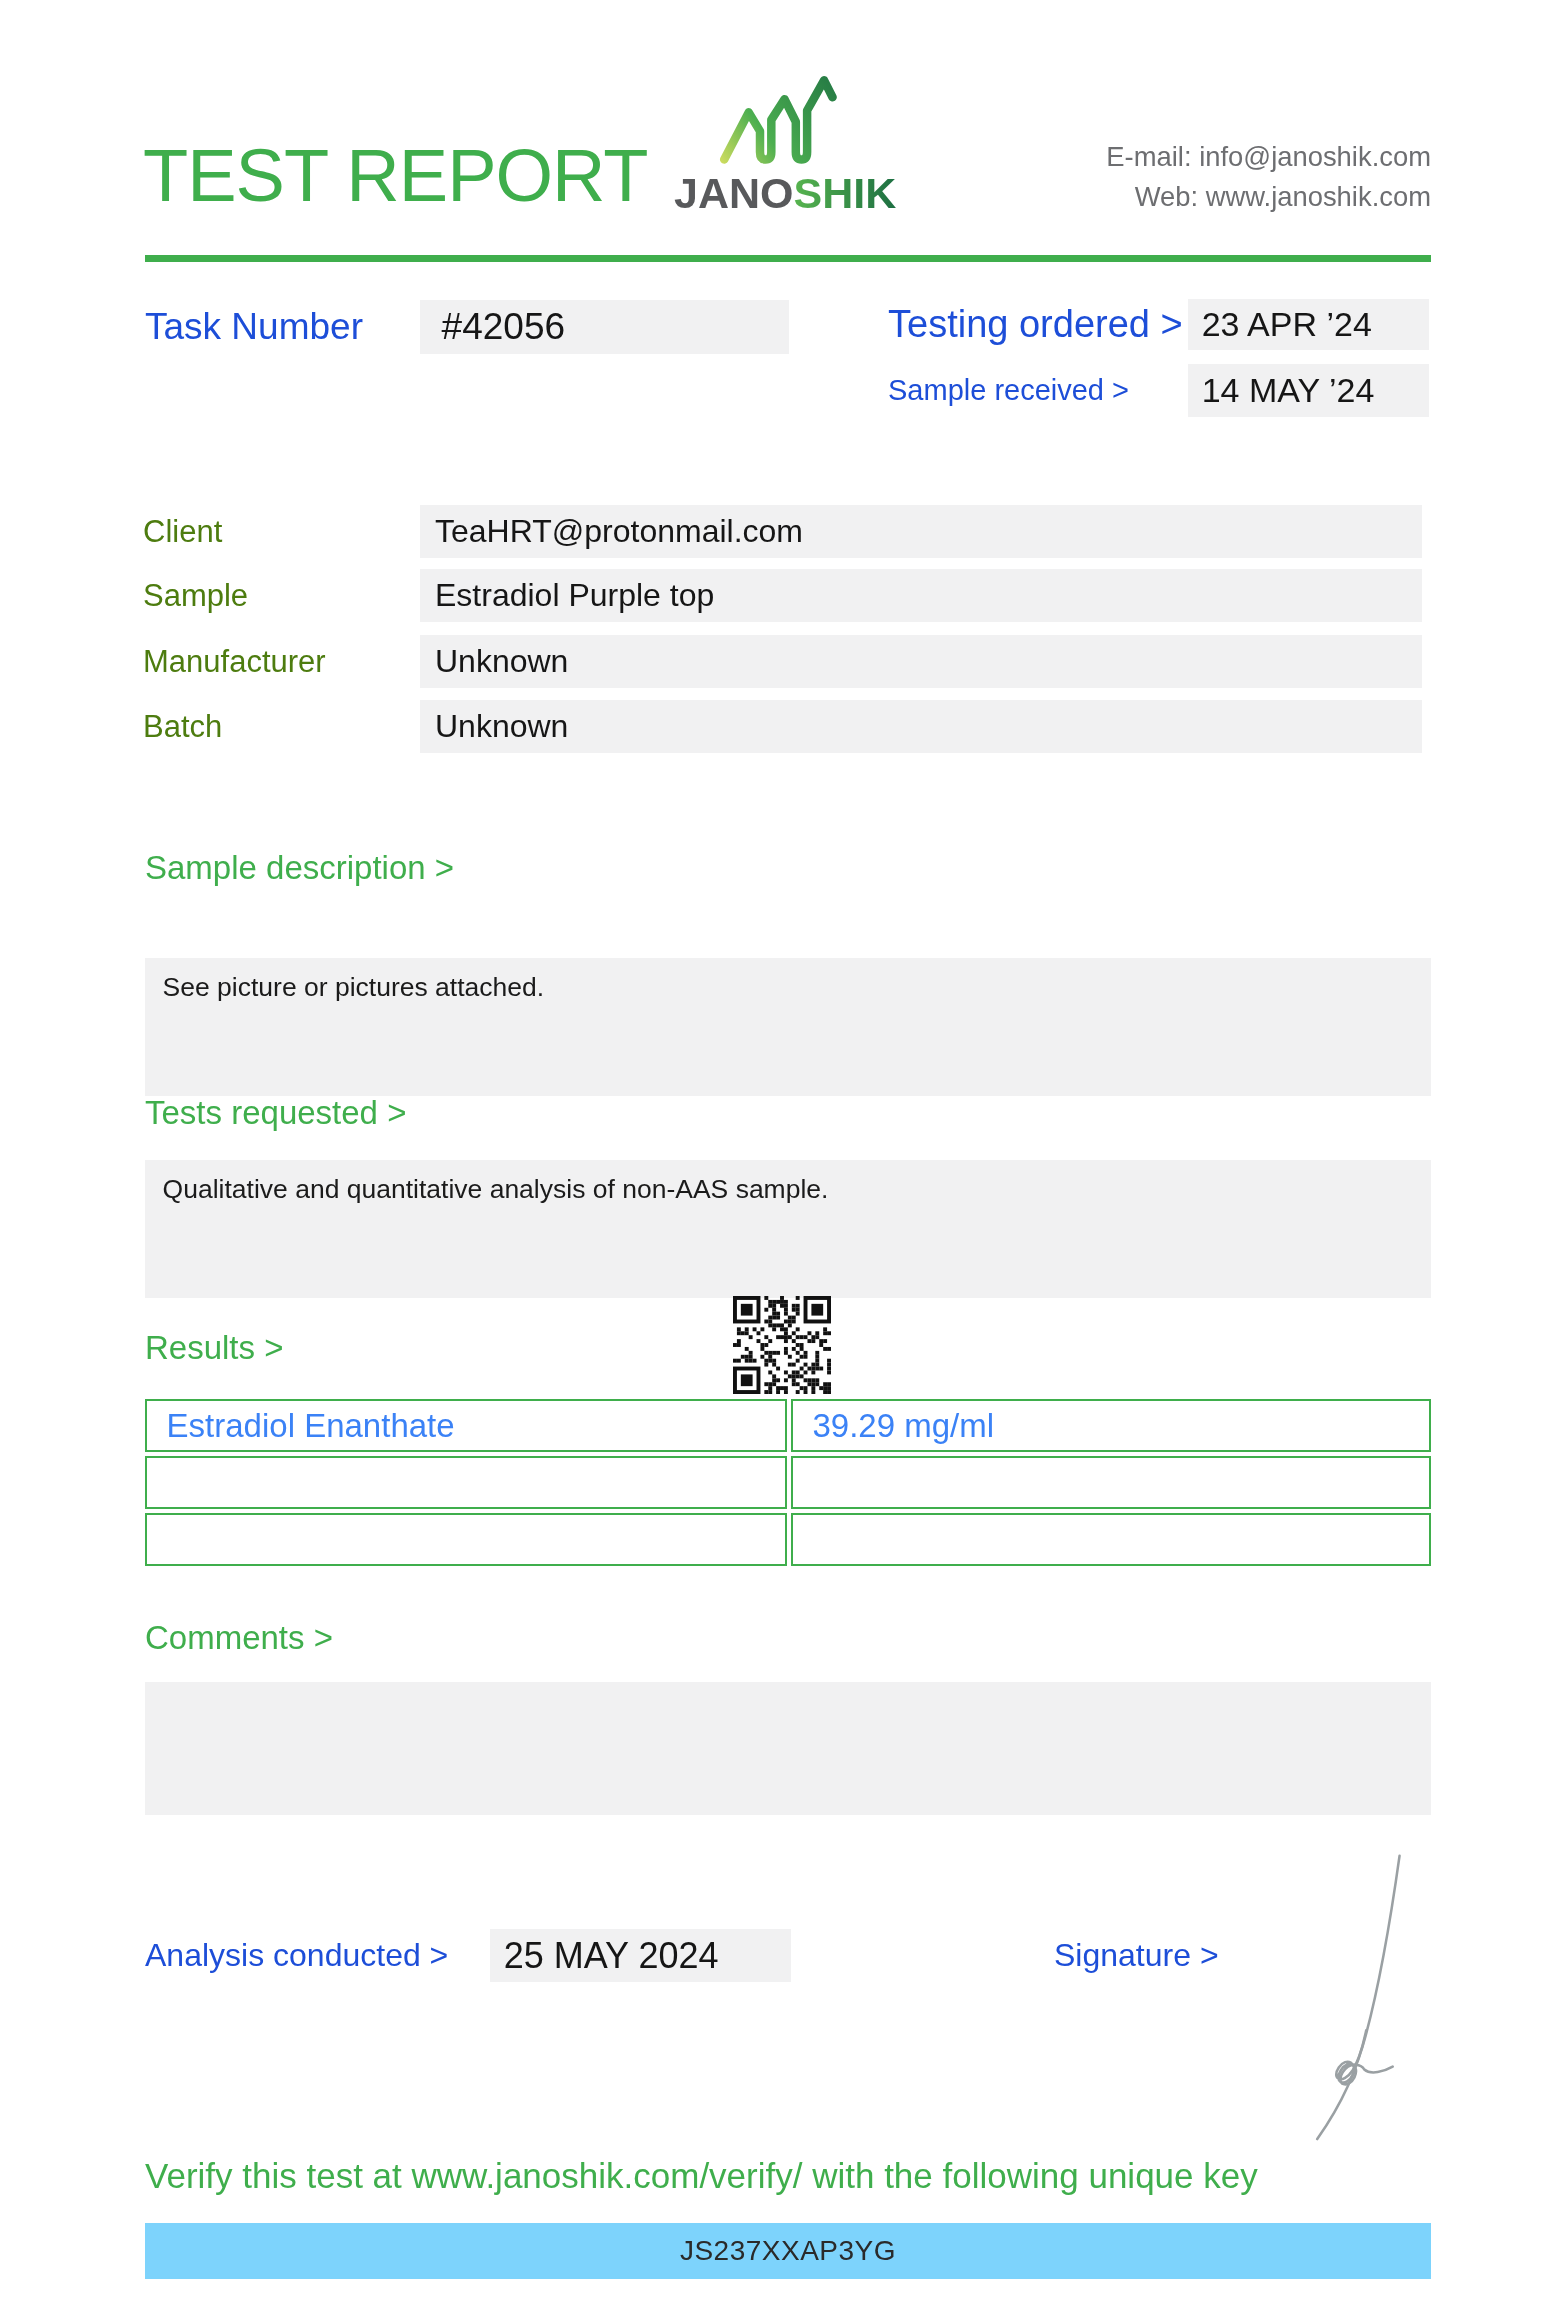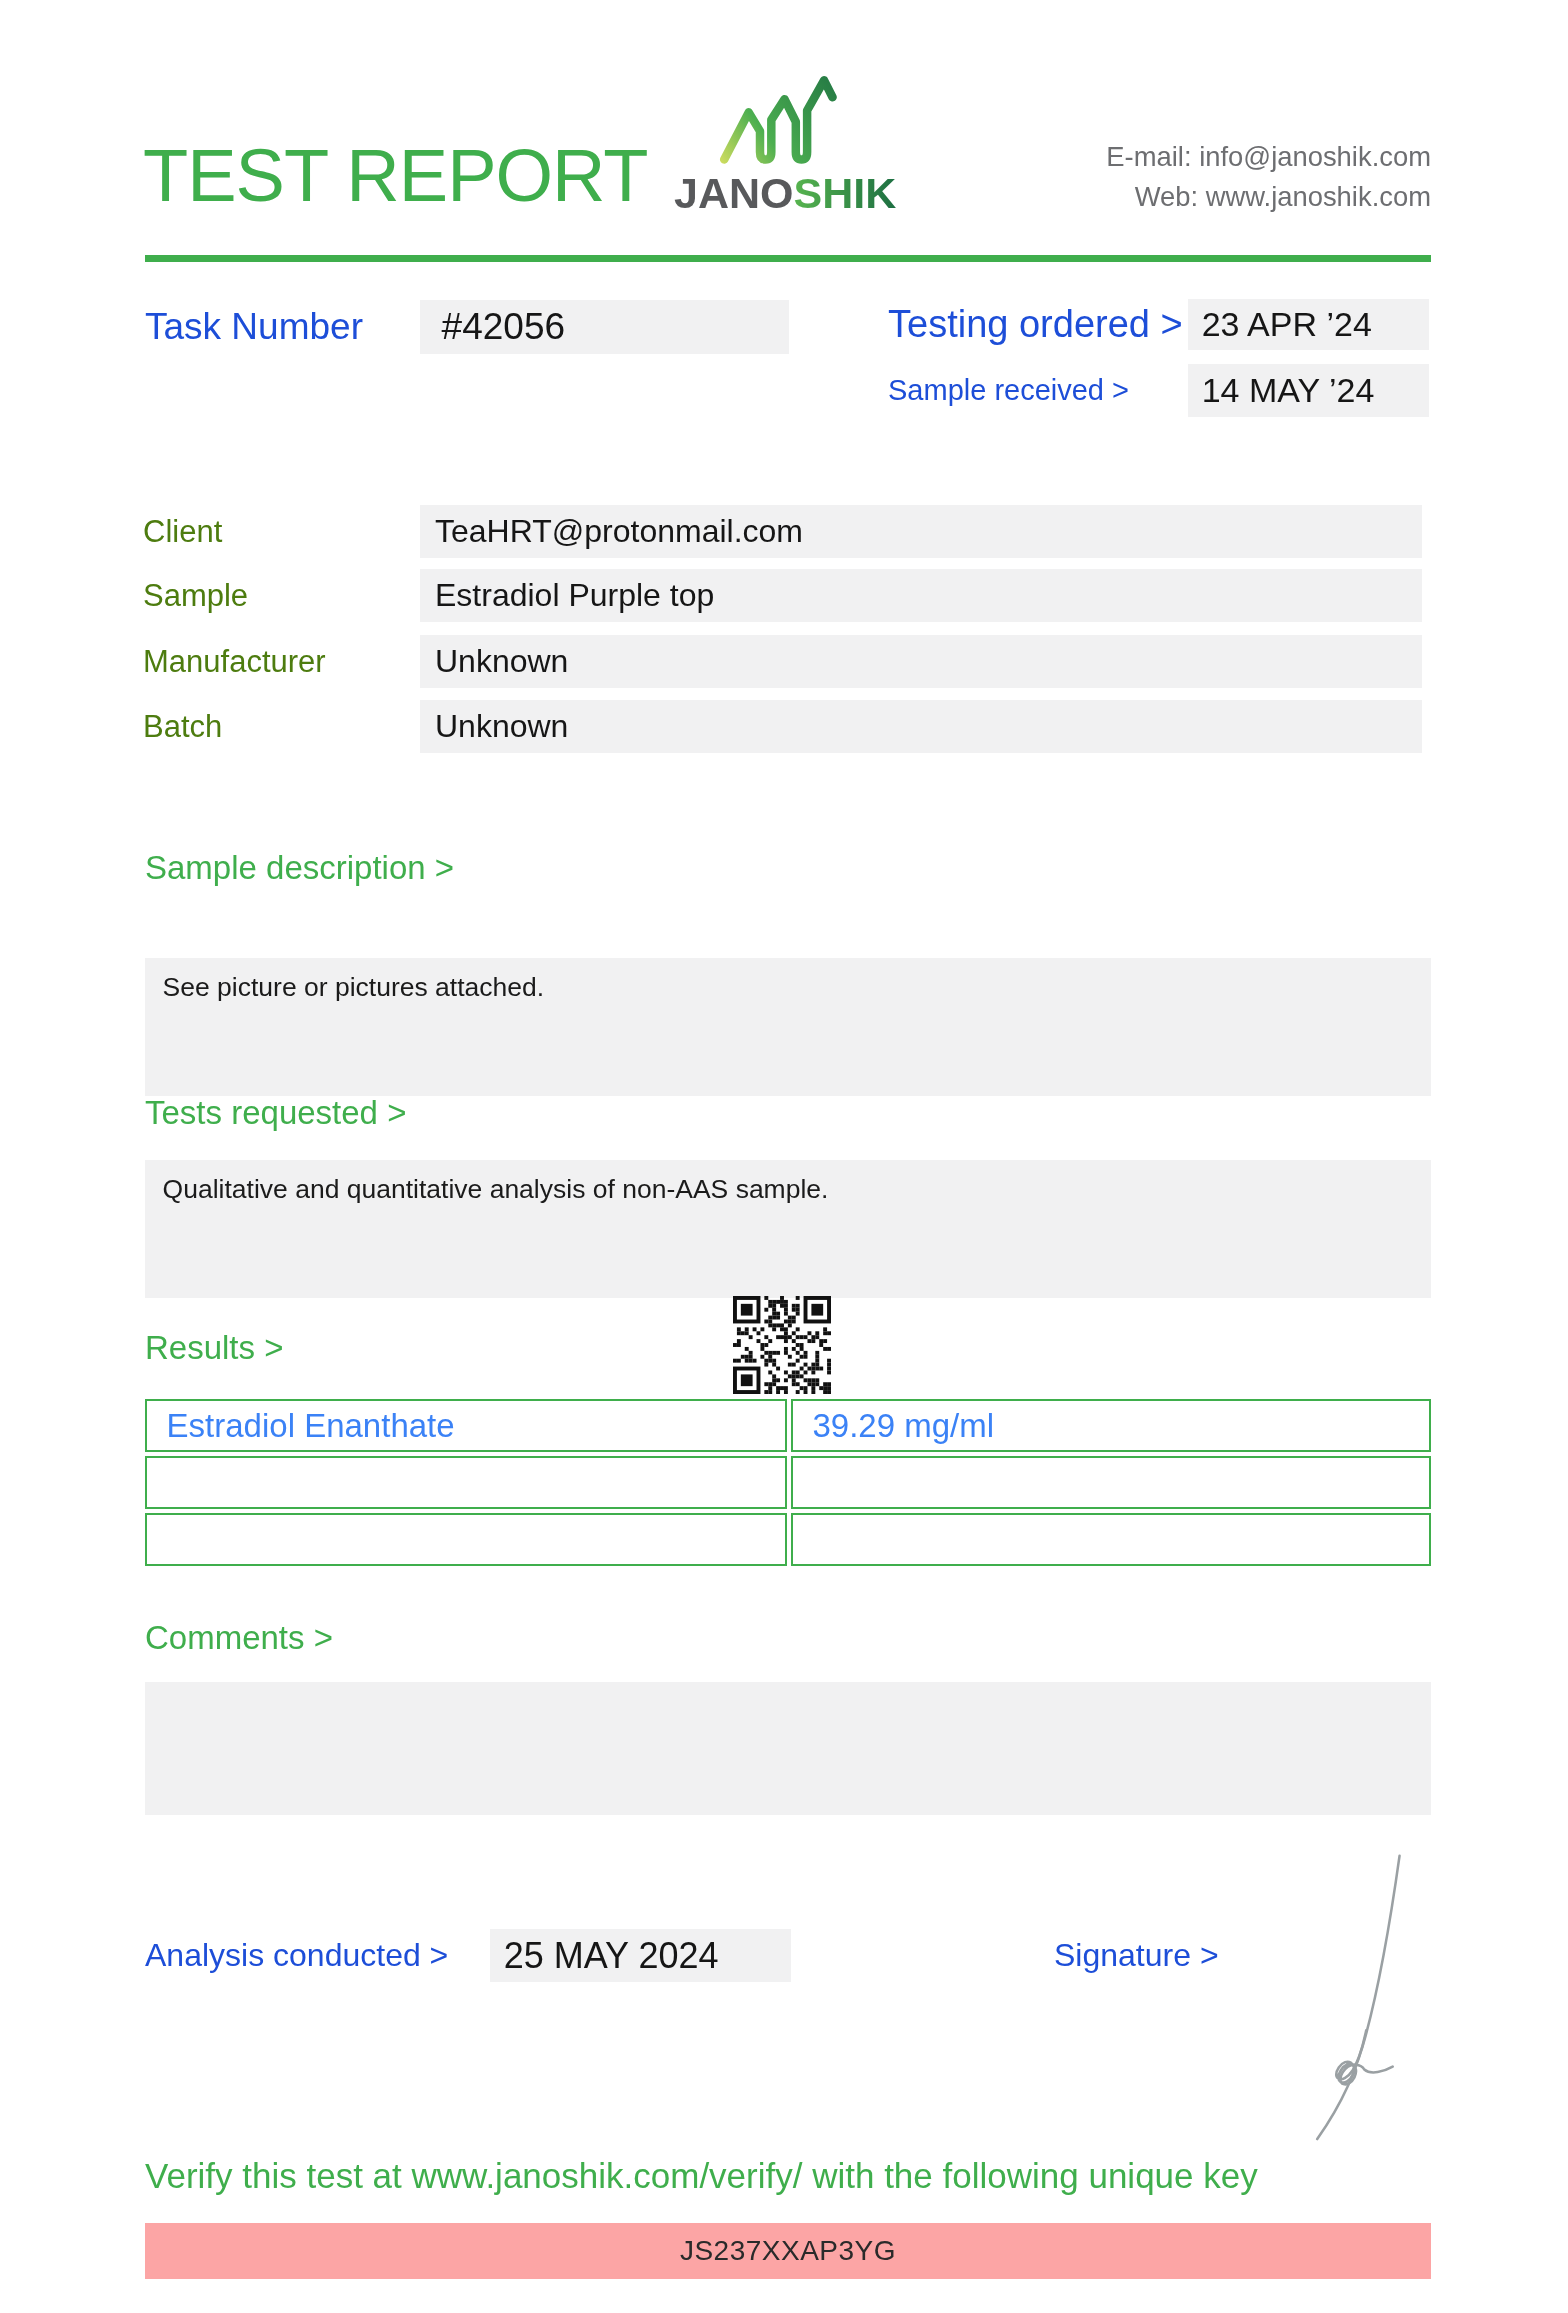--- a/index.html
+++ b/index.html
@@ -37,21 +37,21 @@
   .qr{position:absolute;left:733px;top:1296px;width:98px;height:98px;}
   .results-table{position:absolute;left:145px;top:1399px;width:1286px;display:grid;grid-template-columns:642px 1fr;gap:3.9px;}
   .rcell{height:49px;border:2px solid #3fae4c;background:#fff;display:flex;align-items:center;padding:0 19.6px;font-size:33px;color:#3b82f6;white-space:nowrap;}
 
   
   .analysis-label{position:absolute;left:145px;top:1929px;font-size:32px;line-height:53px;}
   .analysis-box{position:absolute;left:490px;top:1929px;width:301px;height:53px;background:#f1f1f2;font-size:36px;line-height:53px;padding-left:13.7px;box-sizing:border-box;color:#161616;white-space:nowrap;}
   .signature-label{position:absolute;left:1054px;top:1929px;font-size:32px;line-height:53px;}
   .signature-svg{position:absolute;left:1274px;top:1848px;}
   .verify-text{position:absolute;left:145px;top:2156px;width:1286px;font-size:35px;color:#3fae4c;white-space:nowrap;}
-  .key-box{position:absolute;left:145px;top:2223px;width:1286px;height:56px;background:#fca5a5;text-align:center;font-size:28px;line-height:56px;letter-spacing:0.5px;color:#2a2a2a;}
+  .key-box{position:absolute;left:145px;top:2223px;width:1286px;height:56px;background:#7dd3fc;text-align:center;font-size:28px;line-height:56px;letter-spacing:0.5px;color:#2a2a2a;}
 </style>
 </head>
 <body>
 
 <div class="page">
 
   <div class="report-title">TEST REPORT</div>
 
   <div class="logo">
     <svg class="logo-icon" width="147" height="98" viewBox="0 0 140 104">

